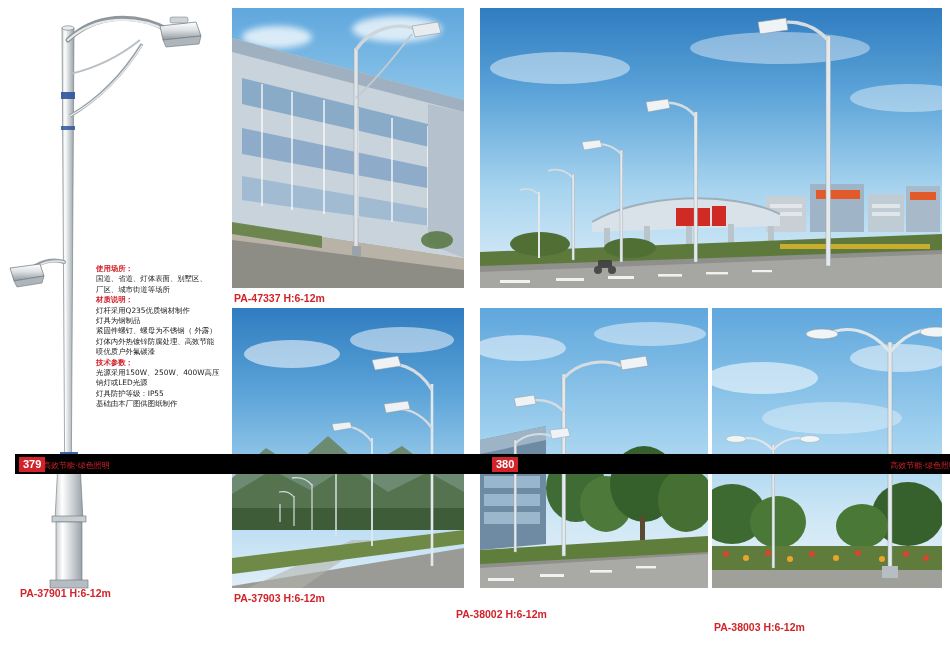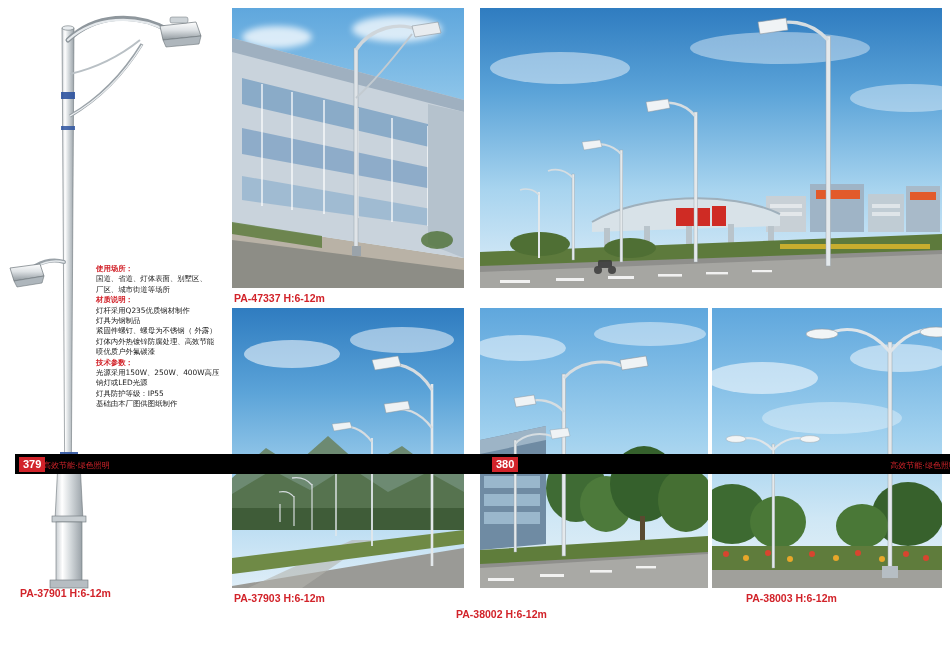--- a/index.html
+++ b/index.html
@@ -471,21 +471,21 @@
 
       <g>
         <rect x="60" y="136" width="2.8" height="124" fill="#e4e9ec" stroke="#98a2a9" stroke-width="0.4"></rect>
         <path d="M61,142 C50,130 36,128 26,132" stroke="#dfe5e9" stroke-width="2.2" fill="none"></path>
         <path d="M61,142 C72,130 86,128 96,132" stroke="#dfe5e9" stroke-width="2.2" fill="none"></path>
         <ellipse cx="24" cy="131" rx="10" ry="3.4" fill="#f2f5f6" stroke="#8e979e" stroke-width="0.4"></ellipse>
         <ellipse cx="98" cy="131" rx="10" ry="3.4" fill="#f2f5f6" stroke="#8e979e" stroke-width="0.4"></ellipse>
       </g>
     </svg>
   </div>
-  <div class="cap" style="left:714px; top:592px;margin-left:32px;">
+  <div class="cap" style="left:714px; top:621px;">
     <span>PA-38003</span>
     <span>H:6-12m</span>
   </div>
 
   <div class="footbar">
     <div class="pageno" style="left:4px;">379</div>
     <div class="foottxt" style="left:28px;">高效节能·绿色照明</div>
     <div class="pageno" style="left:477px;">380</div>
     <div class="foottxt" style="right:8px;">高效节能·绿色照明</div>
   </div>

